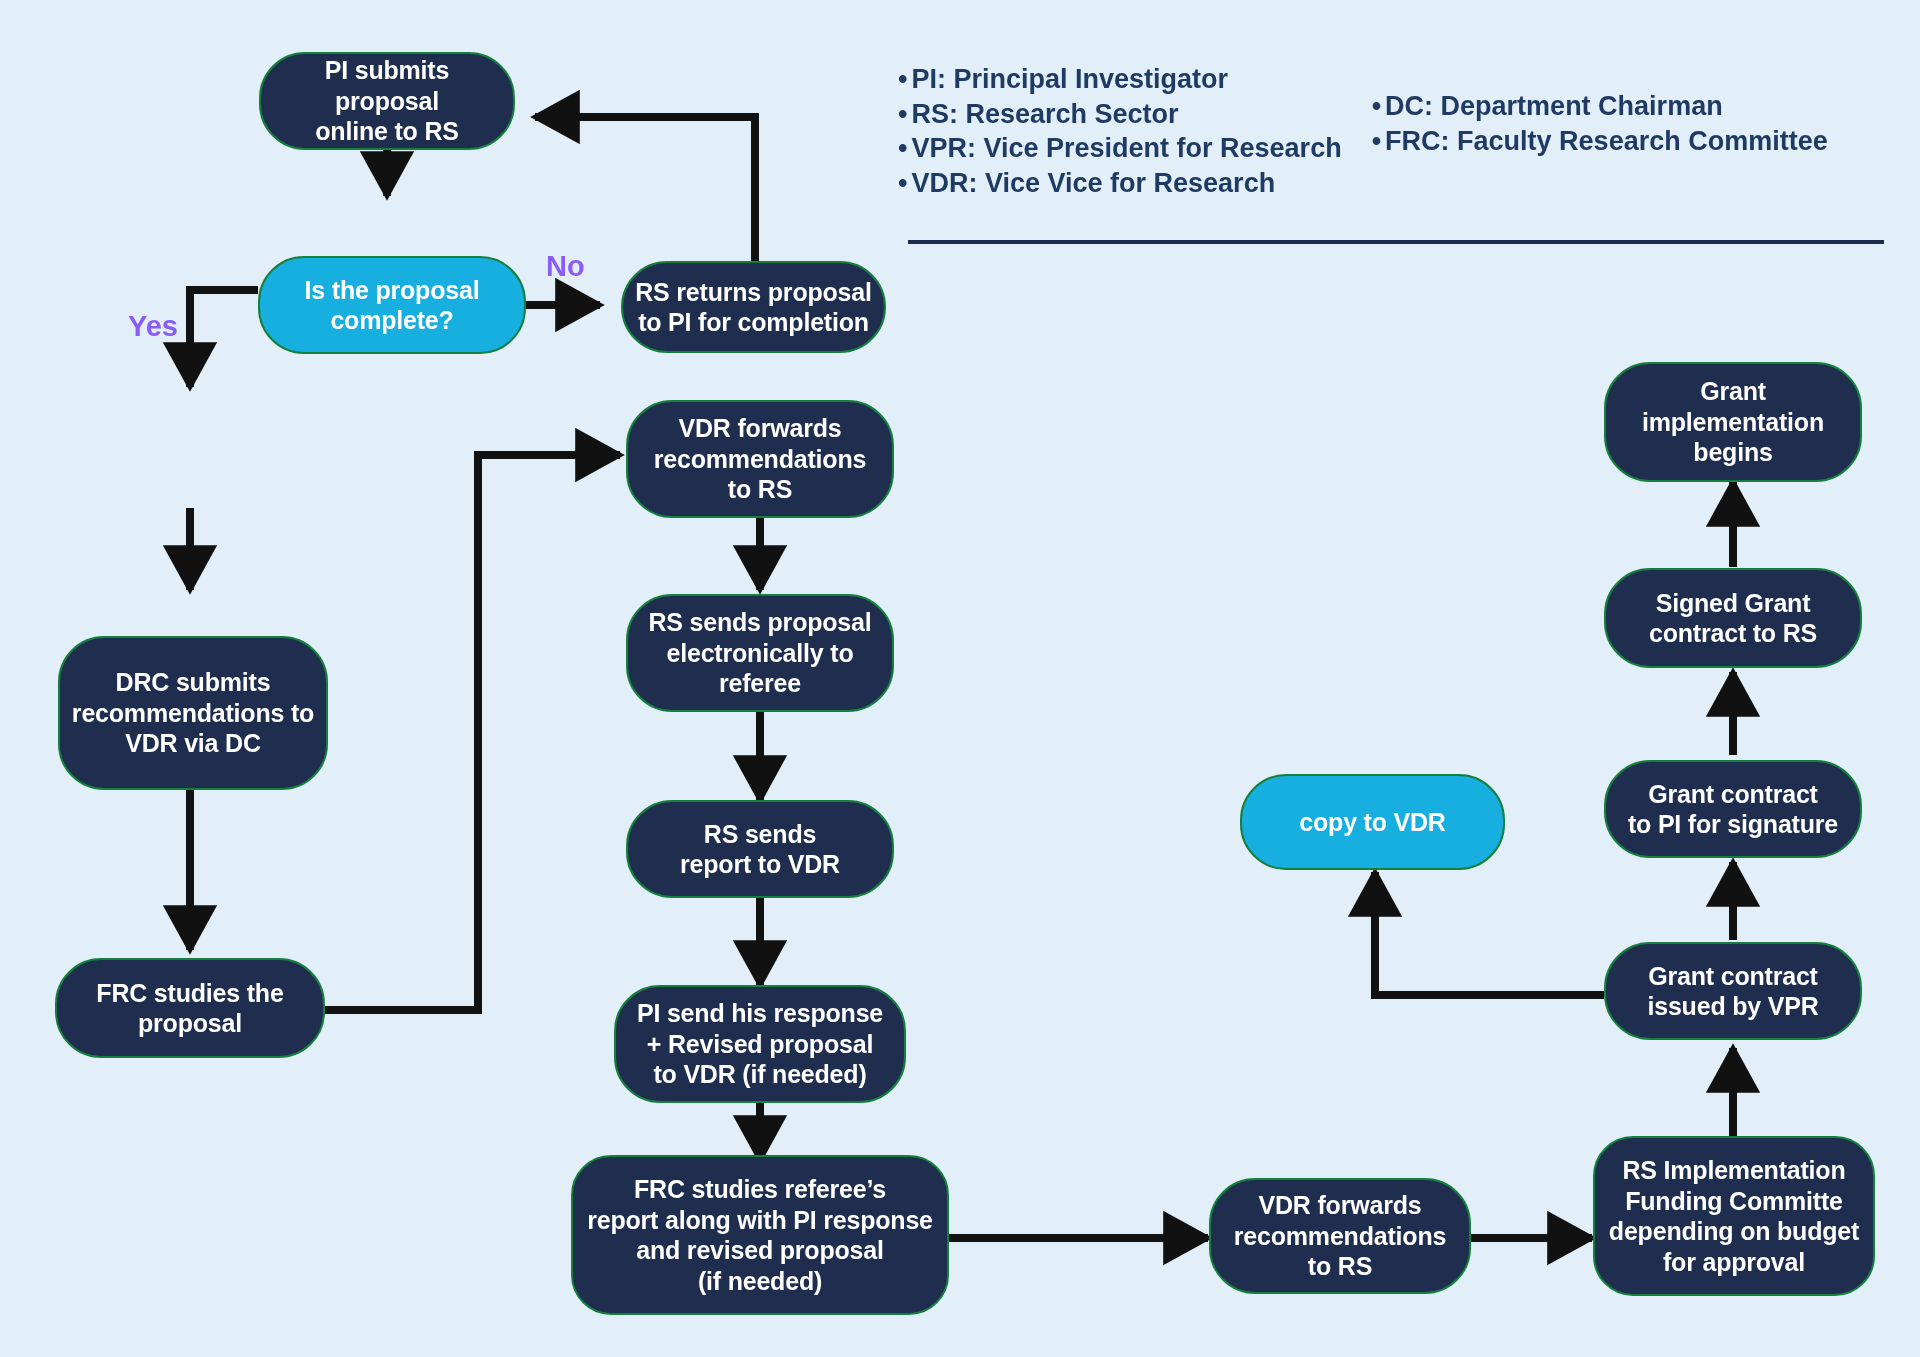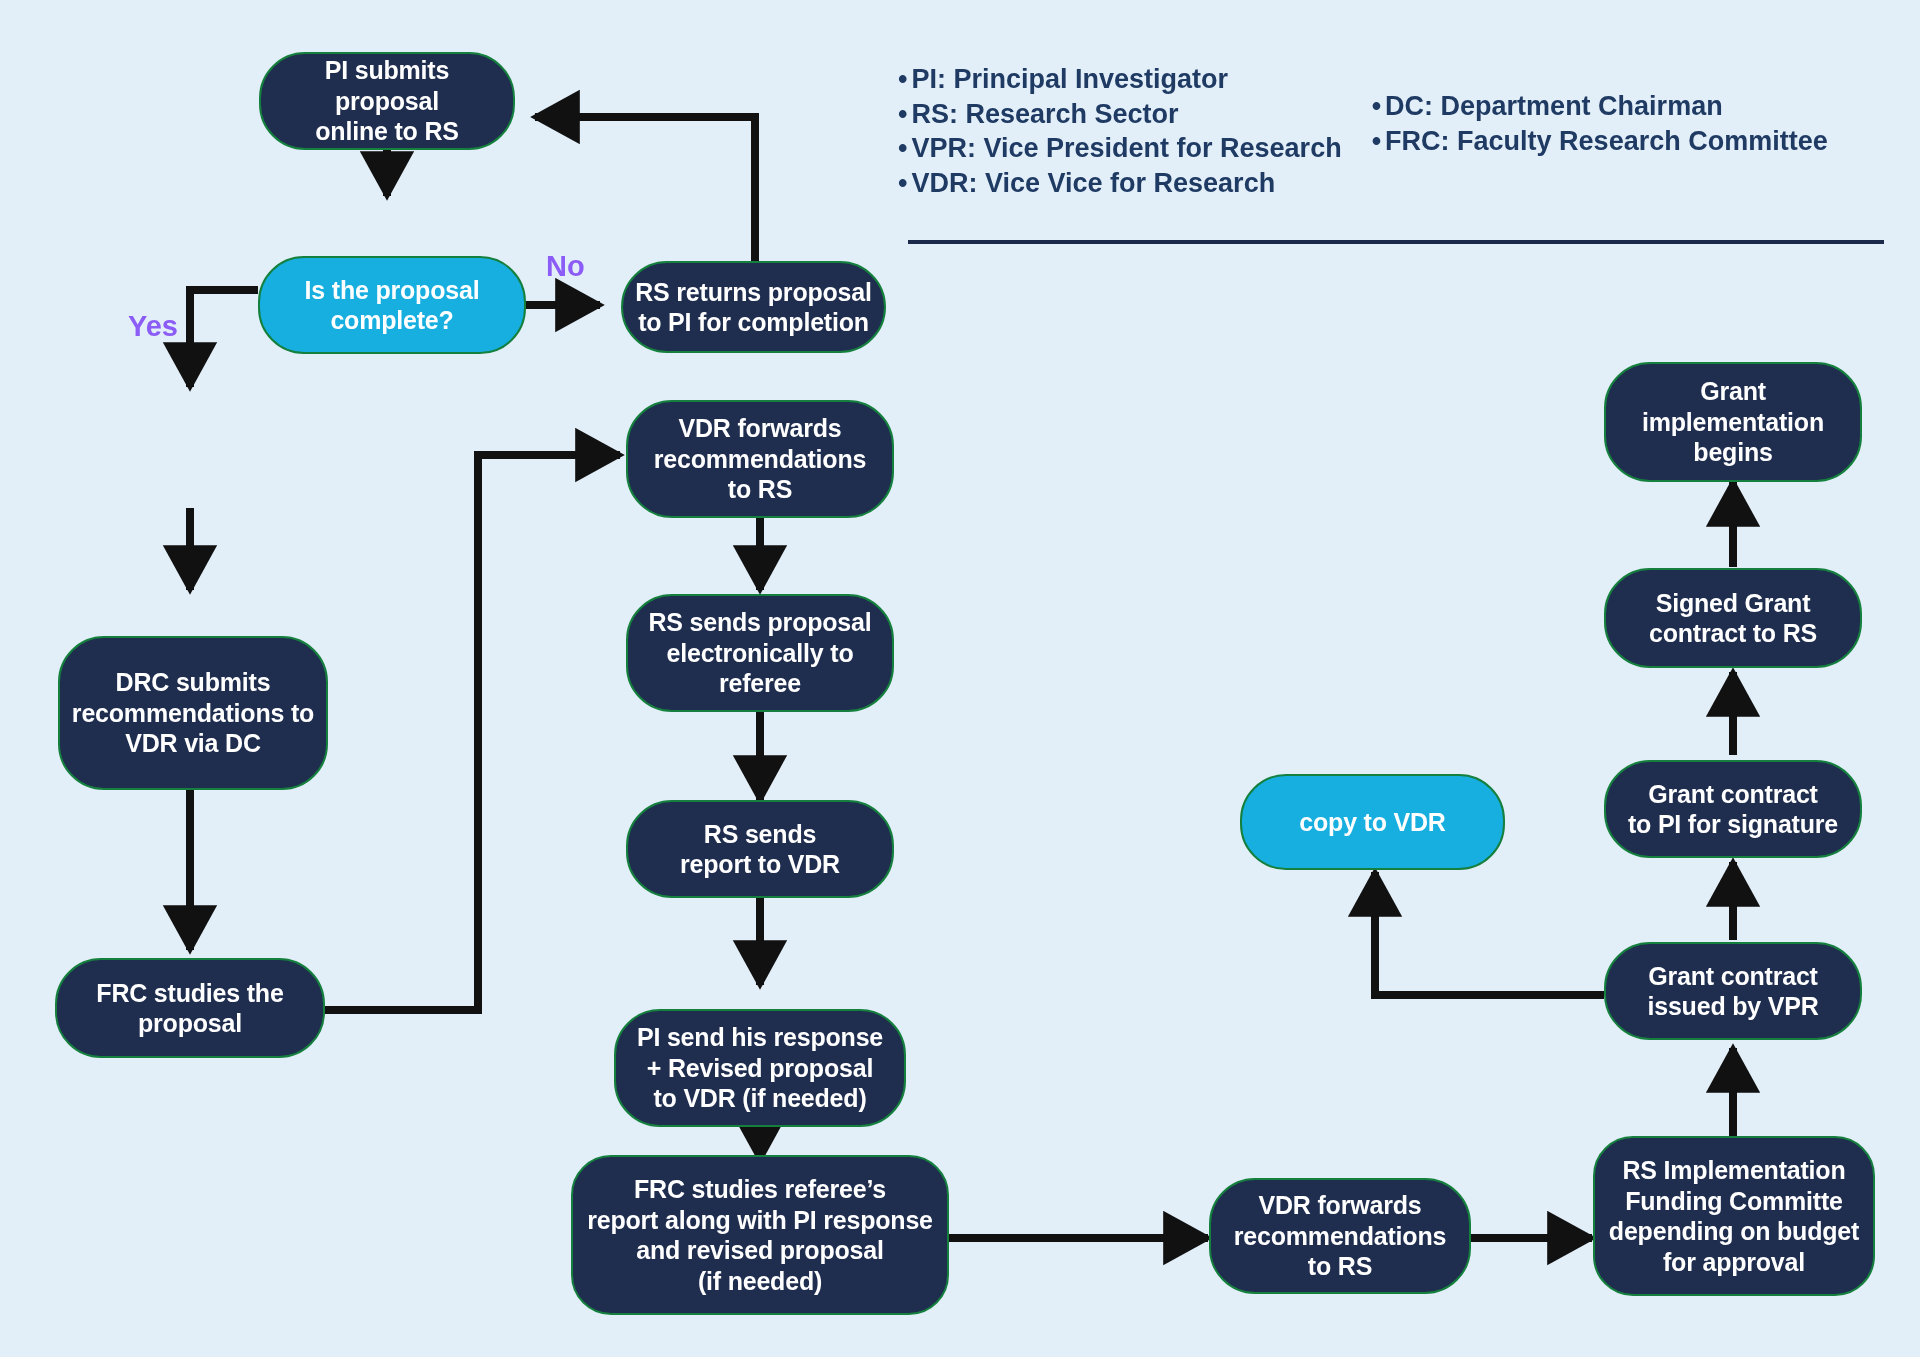--- a/index.html
+++ b/index.html
@@ -153,21 +153,21 @@
   </div>
 
   <div class="node" style="left:626px; top:800px; width:268px; height:98px; font-size:25px;">
     <span class="nodetext">RS sends<br>report to VDR</span>
   </div>
 
   <div class="node" style="left:626px; top:594px; width:268px; height:118px; font-size:25px;">
     <span class="nodetext">RS sends proposal<br>electronically to<br>referee</span>
   </div>
 
-  <div class="node" style="left:614px; top:985px; width:292px; height:118px; font-size:25px;margin-top:24px;">
+  <div class="node" style="left:614px; top:985px; width:292px; height:118px; font-size:25px;">
     <span class="nodetext">PI send his response<br>+ Revised proposal<br>to VDR (if needed)</span>
   </div>
 
   <div class="node" style="left:571px; top:1155px; width:378px; height:160px; font-size:25px; border-radius:40px;">
     <span class="nodetext">FRC studies referee’s<br>report along with PI response<br>and revised proposal<br>(if needed)</span>
   </div>
 
   <div class="node" style="left:1209px; top:1178px; width:262px; height:116px; font-size:25px;">
     <span class="nodetext">VDR forwards<br>recommendations<br>to RS</span>
   </div>

